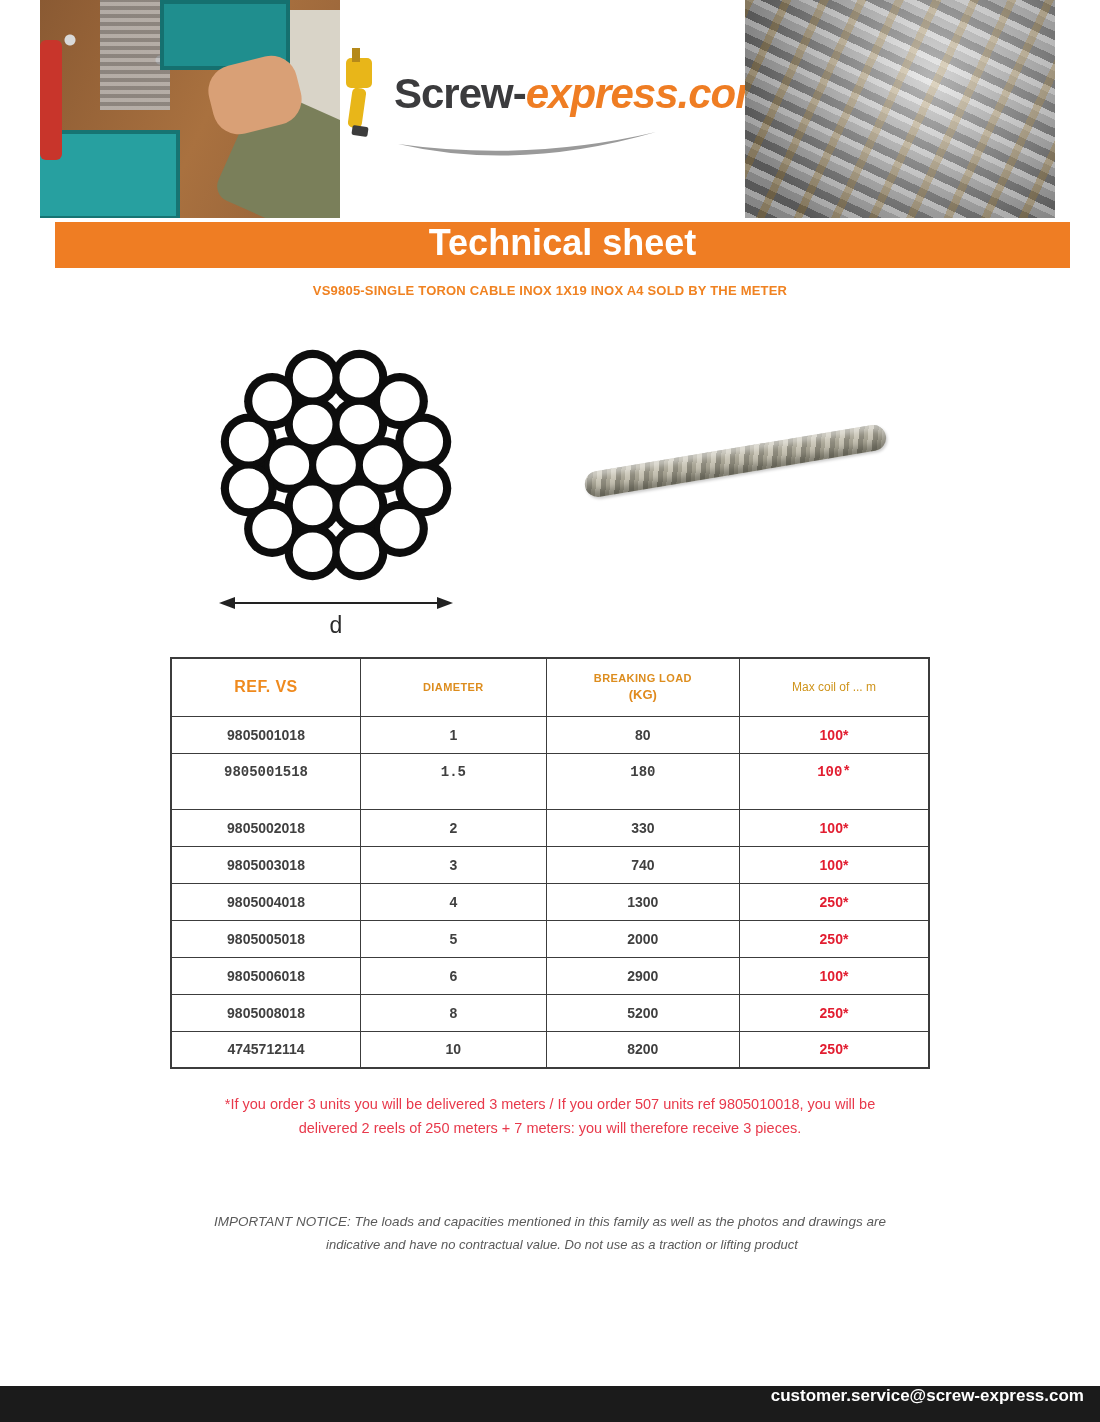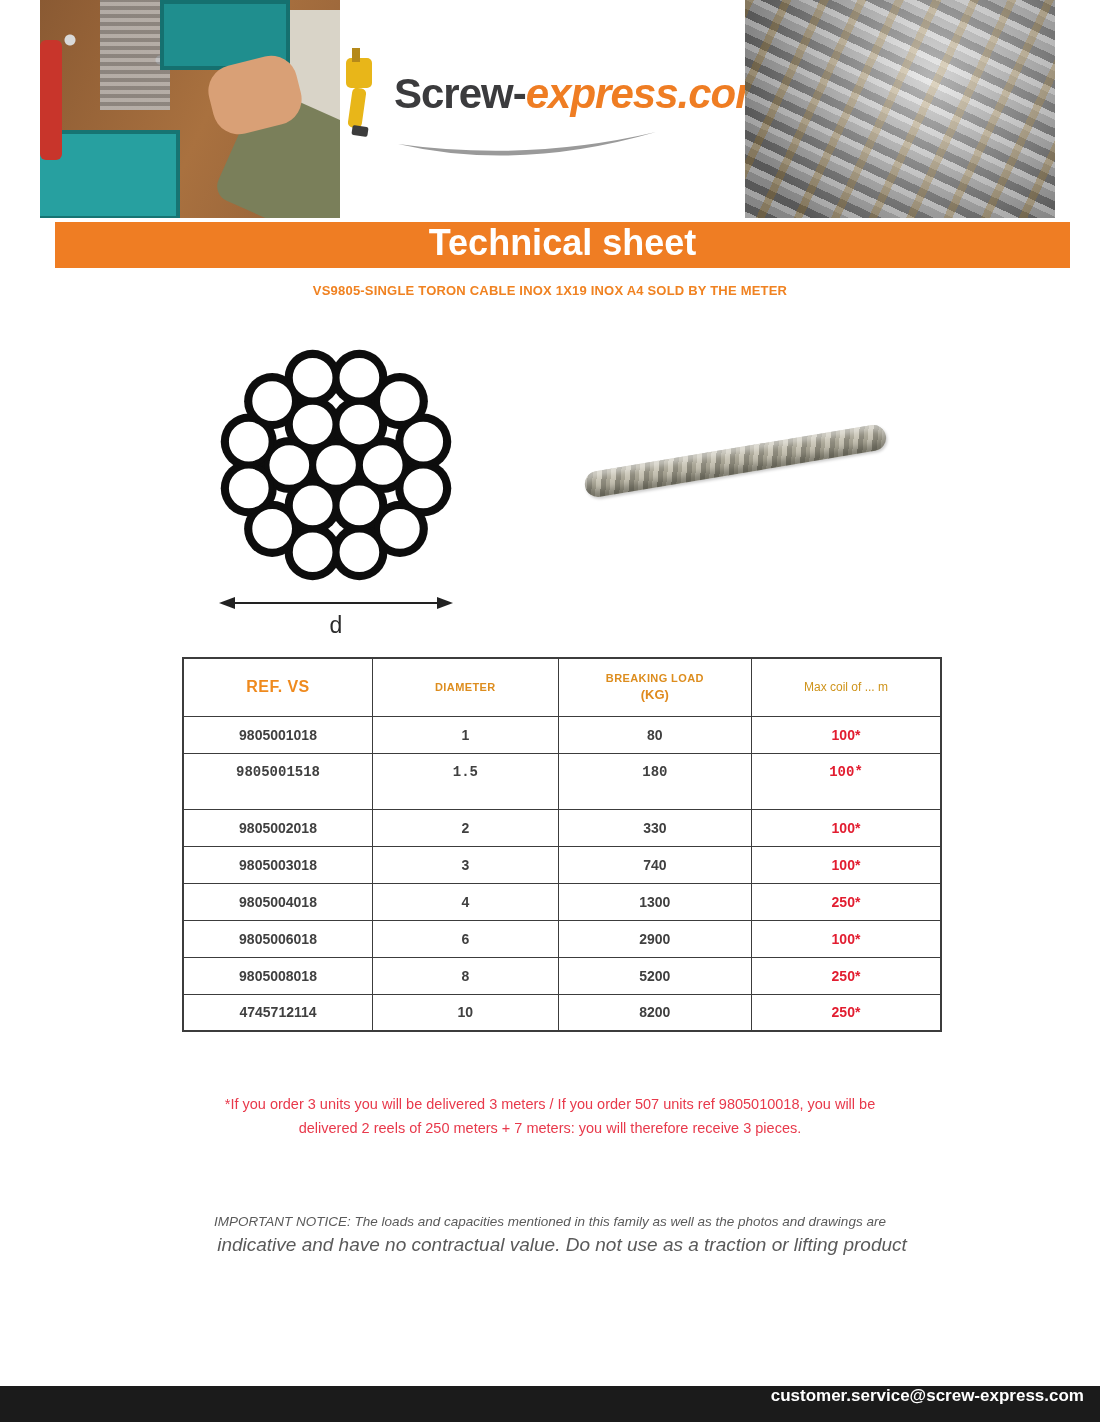--- a/index.html
+++ b/index.html
@@ -56,38 +56,38 @@
   .dim-label { text-align:center; color:#2b2b2b; font-size:23px; margin-top:0px; }
 
   
   .cable { position:absolute; left:583px; top:448px; width:305px; height:26px;
     transform:rotate(-9.5deg); border-radius:13px;
     background:repeating-linear-gradient(105deg, #c9c5b6 0 5px, #8e8b7d 5px 10px, #aba797 10px 14px);
     box-shadow: inset 0 -7px 8px rgba(40,40,30,.45), inset 0 5px 6px rgba(255,255,255,.5), 1px 2px 3px rgba(0,0,0,.2); }
 
   
   .spec-table { position:absolute; left:170px; top:657px; width:760px; border-collapse:collapse;
-    table-layout:fixed; border:2px solid #3c3c3c;margin-left:12px; }
+    table-layout:fixed; border:2px solid #3c3c3c; }
   .spec-table th, .spec-table td { border:1px solid #3c3c3c; text-align:center; vertical-align:middle; }
   .spec-table thead tr { height:58px; }
   .th-ref { color:#ef8a1e; font-size:16px; font-weight:bold; letter-spacing:.4px; }
   .th-small { color:#dd8d1e; font-size:11px; font-weight:bold; letter-spacing:.4px; }
   .th-bl-line2 { color:#e08a1e; font-size:13px; font-weight:bold; margin-top:3px; }
   .th-coil { color:#cf941c; font-size:12px; font-weight:normal; }
   .spec-table tbody td { height:37px; color:#404040; font-size:14px; font-weight:bold; }
   .spec-table tbody tr:nth-child(2) td { height:56px; vertical-align:top; padding-top:10px;font-family:Liberation Mono, monospace; }
   .spec-table td.red { color:#e21d30; }
 
   
   .footnote { position:absolute; left:0; top:1092px; width:1100px; text-align:center;
     color:#e8394b; font-size:14.5px; line-height:24px; }
   .notice { position:absolute; left:0; top:1211px; width:1100px; text-align:center;
     color:#5a5a5a;font-style:italic; }
   .notice-l1 { font-size:13.5px; line-height:22px; }
-  .notice-l2 { font-size:19px; line-height:24px;margin-left:24px; }
+  .notice-l2 { font-size:13px; line-height:24px;margin-left:24px; }
 
   
   .footer { position:absolute; left:0; bottom:0; width:1100px; height:36px; background:#1b1b1b;
     display:flex; justify-content:flex-end; padding-right:16px; }
   .footer-email { color:#ffffff; font-size:17px; font-weight:bold; }
 </style>
 </head>
 <body>
 
 <div class="page">
@@ -217,20 +217,26 @@
           <td>740</td>
           <td class="red">100*</td>
         </tr>
         <tr>
           <td>9805004018</td>
           <td>4</td>
           <td>1300</td>
           <td class="red">250*</td>
         </tr>
         <tr>
+          <td>9805005018</td>
+          <td>5</td>
+          <td>2000</td>
+          <td class="red">250*</td>
+        </tr>
+        <tr>
           <td>9805006018</td>
           <td>6</td>
           <td>2900</td>
           <td class="red">100*</td>
         </tr>
         <tr>
           <td>9805008018</td>
           <td>8</td>
           <td>5200</td>
           <td class="red">250*</td>

